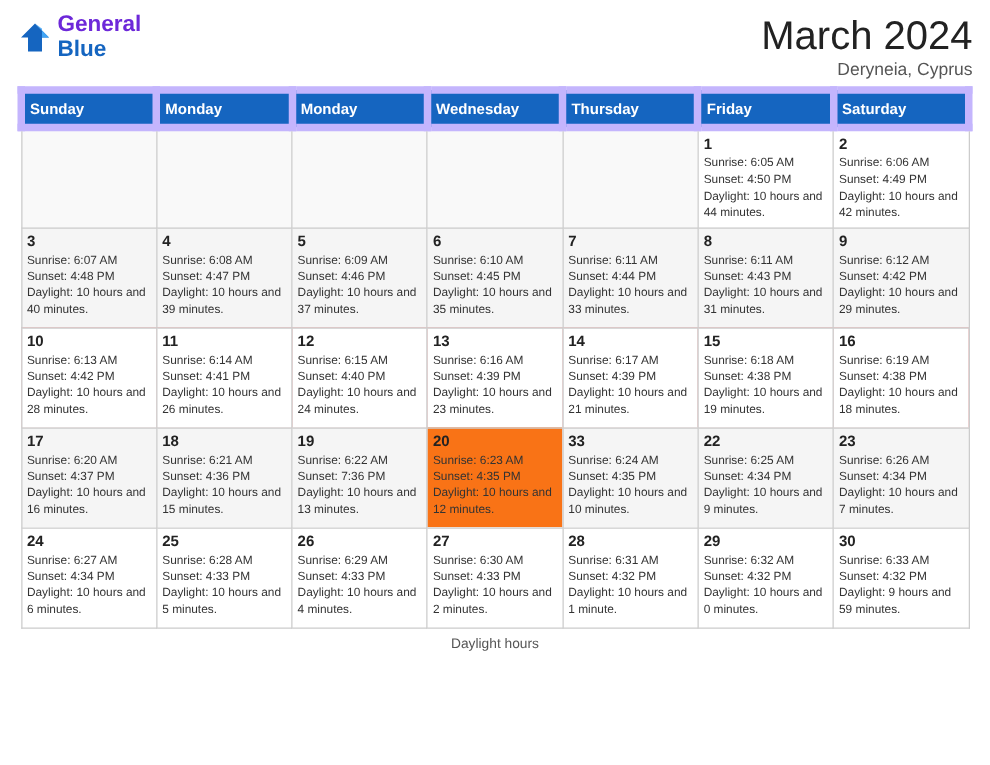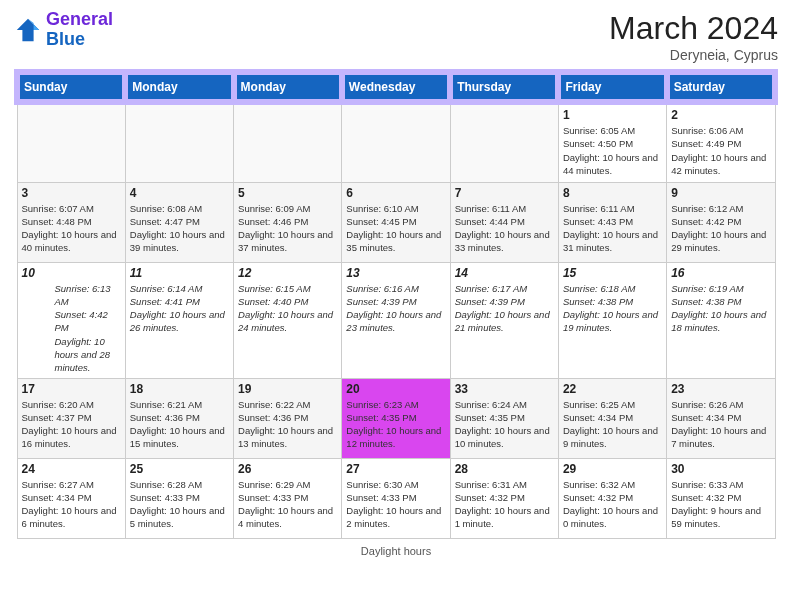--- a/index.html
+++ b/index.html
@@ -191,24 +191,24 @@
 Sunset: 4:43 PM
 Daylight: 10 hours and 31 minutes.</div>
           </td>
           <td style="background-color: rgb(245, 245, 245);">
             <span class="day-number">9</span>
             <div class="day-info" style="white-space: pre-line;">Sunrise: 6:12 AM
 Sunset: 4:42 PM
 Daylight: 10 hours and 29 minutes.</div>
           </td>
         </tr>
-        <tr style="background: #b91c1c; font-style: italic;">
+        <tr style="background: #b91c1c;">
           <td style="background-color: rgb(255, 255, 255);">
             <span class="day-number">10</span>
-            <div class="day-info" style="white-space: pre-line; margin-left: 33px;">Sunrise: 6:13 AM
+            <div class="day-info" style="white-space: pre-line;">Sunrise: 6:13 AM
 Sunset: 4:42 PM
 Daylight: 10 hours and 28 minutes.</div>
           </td>
           <td style="background-color: rgb(255, 255, 255);">
             <span class="day-number">11</span>
             <div class="day-info" style="white-space: pre-line;">Sunrise: 6:14 AM
 Sunset: 4:41 PM
 Daylight: 10 hours and 26 minutes.</div>
           </td>
           <td style="background-color: rgb(255, 255, 255);">
@@ -251,24 +251,24 @@
           </td>
           <td style="background-color: rgb(245, 245, 245);">
             <span class="day-number">18</span>
             <div class="day-info" style="white-space: pre-line;">Sunrise: 6:21 AM
 Sunset: 4:36 PM
 Daylight: 10 hours and 15 minutes.</div>
           </td>
           <td style="background-color: rgb(245, 245, 245);">
             <span class="day-number">19</span>
             <div class="day-info" style="white-space: pre-line;">Sunrise: 6:22 AM
-Sunset: 4:36 PM
+Sunset: 7:36 PM
 Daylight: 10 hours and 13 minutes.</div>
           </td>
-          <td style="background-color: #d946ef;">
+          <td style="background-color: #f97316;">
             <span class="day-number">20</span>
             <div class="day-info" style="white-space: pre-line;">Sunrise: 6:23 AM
 Sunset: 4:35 PM
 Daylight: 10 hours and 12 minutes.</div>
           </td>
           <td style="background-color: rgb(245, 245, 245);">
             <span class="day-number">33</span>
             <div class="day-info" style="white-space: pre-line;">Sunrise: 6:24 AM
 Sunset: 4:35 PM
 Daylight: 10 hours and 10 minutes.</div>

